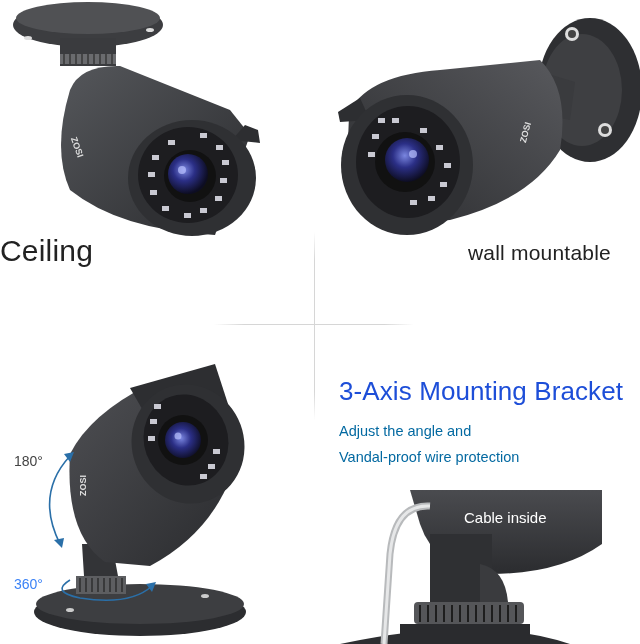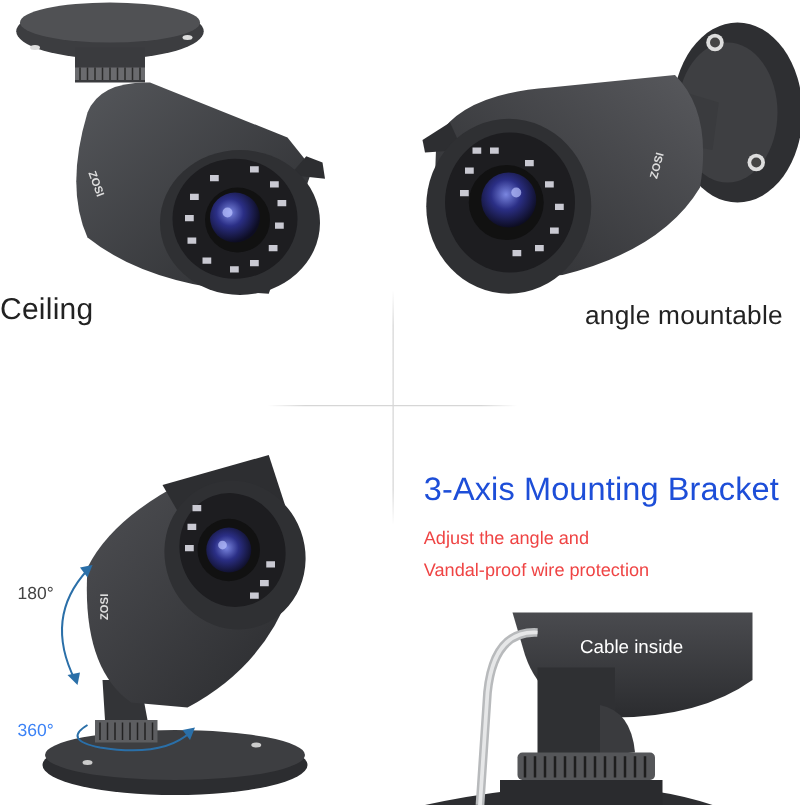--- a/index.html
+++ b/index.html
@@ -1,25 +1,25 @@
 <!DOCTYPE html>
 <html><head>
 <meta charset="utf-8">
 <style>
   html,body{margin:0;padding:0;background:#fff;}
   body{width:640px;height:644px;position:relative;overflow:hidden;font-family:"Liberation Sans","DejaVu Sans",sans-serif;}
   .abs{position:absolute;}
   .caption{color:#222;font-weight:400;letter-spacing:0.2px;}
-  #ceiling-label{left:0;top:234px;font-size:24px;}
+  #ceiling-label{left:0;top:234px;font-size:30px;}
   #wall-label{left:468px;top:241px;font-size:21px;}
   #title{left:339px;top:376px;font-size:26px;color:#1d4ed8;letter-spacing:0.1px;}
-  .desc{left:339px;font-size:14.5px;color:#ef4444;}
+  .desc{left:339px;font-size:14.5px;color:#0369a1;}
   #desc1{top:423px;}
   #desc2{top:449px;}
-  #deg180{left:14px;top:466px;font-size:14px;color:#444;text-align:right;}
+  #deg180{left:14px;top:453px;font-size:14px;color:#444;text-align:right;}
   #deg360{left:14px;top:576px;font-size:14px;color:#3b82f6;}
   #cable-label{left:464px;top:509px;font-size:15px;color:#fff;}
   .divider-v{left:314px;top:232px;width:1px;height:188px;background:linear-gradient(#fff,#d6d6d6 15%,#d6d6d6 85%,#fff);}
   .divider-h{left:214px;top:324px;width:200px;height:1px;background:linear-gradient(90deg,#fff,#d6d6d6 15%,#d6d6d6 85%,#fff);}
   svg{position:absolute;overflow:visible;}
 </style>
 </head>
 <body>
 
 <svg width="320" height="250" style="left:0;top:0" viewBox="0 0 320 250">
@@ -118,21 +118,21 @@
       <rect x="120" y="182" width="7" height="5"></rect>
     <rect x="108" y="196" width="7" height="5"></rect>
       <rect x="90" y="200" width="7" height="5"></rect>
       <rect x="52" y="134" width="7" height="5"></rect>
     <rect x="48" y="152" width="7" height="5"></rect>
   </g>
   <circle cx="85" cy="162" r="30" fill="#111"></circle>
   <circle cx="87" cy="160" r="22" fill="url(#lensG2)"></circle>
   <circle cx="93" cy="154" r="4" fill="#b9c2ff" opacity="0.7"></circle>
 </svg>
-<div id="wall-label" class="abs caption">angle mountable</div>
+<div id="wall-label" class="abs caption">wall mountable</div>
 
 <div class="abs divider-v"></div>
 <div class="abs divider-h"></div>
 
 <svg width="320" height="300" style="left:0;top:344px" viewBox="0 0 320 300">
   <defs>
     <radialGradient id="lensG3" cx="0.45" cy="0.45" r="0.6">
       <stop offset="0" stop-color="#7a86e0"></stop>
       <stop offset="0.45" stop-color="#2b2f86"></stop>
       <stop offset="1" stop-color="#0d0d22"></stop>

